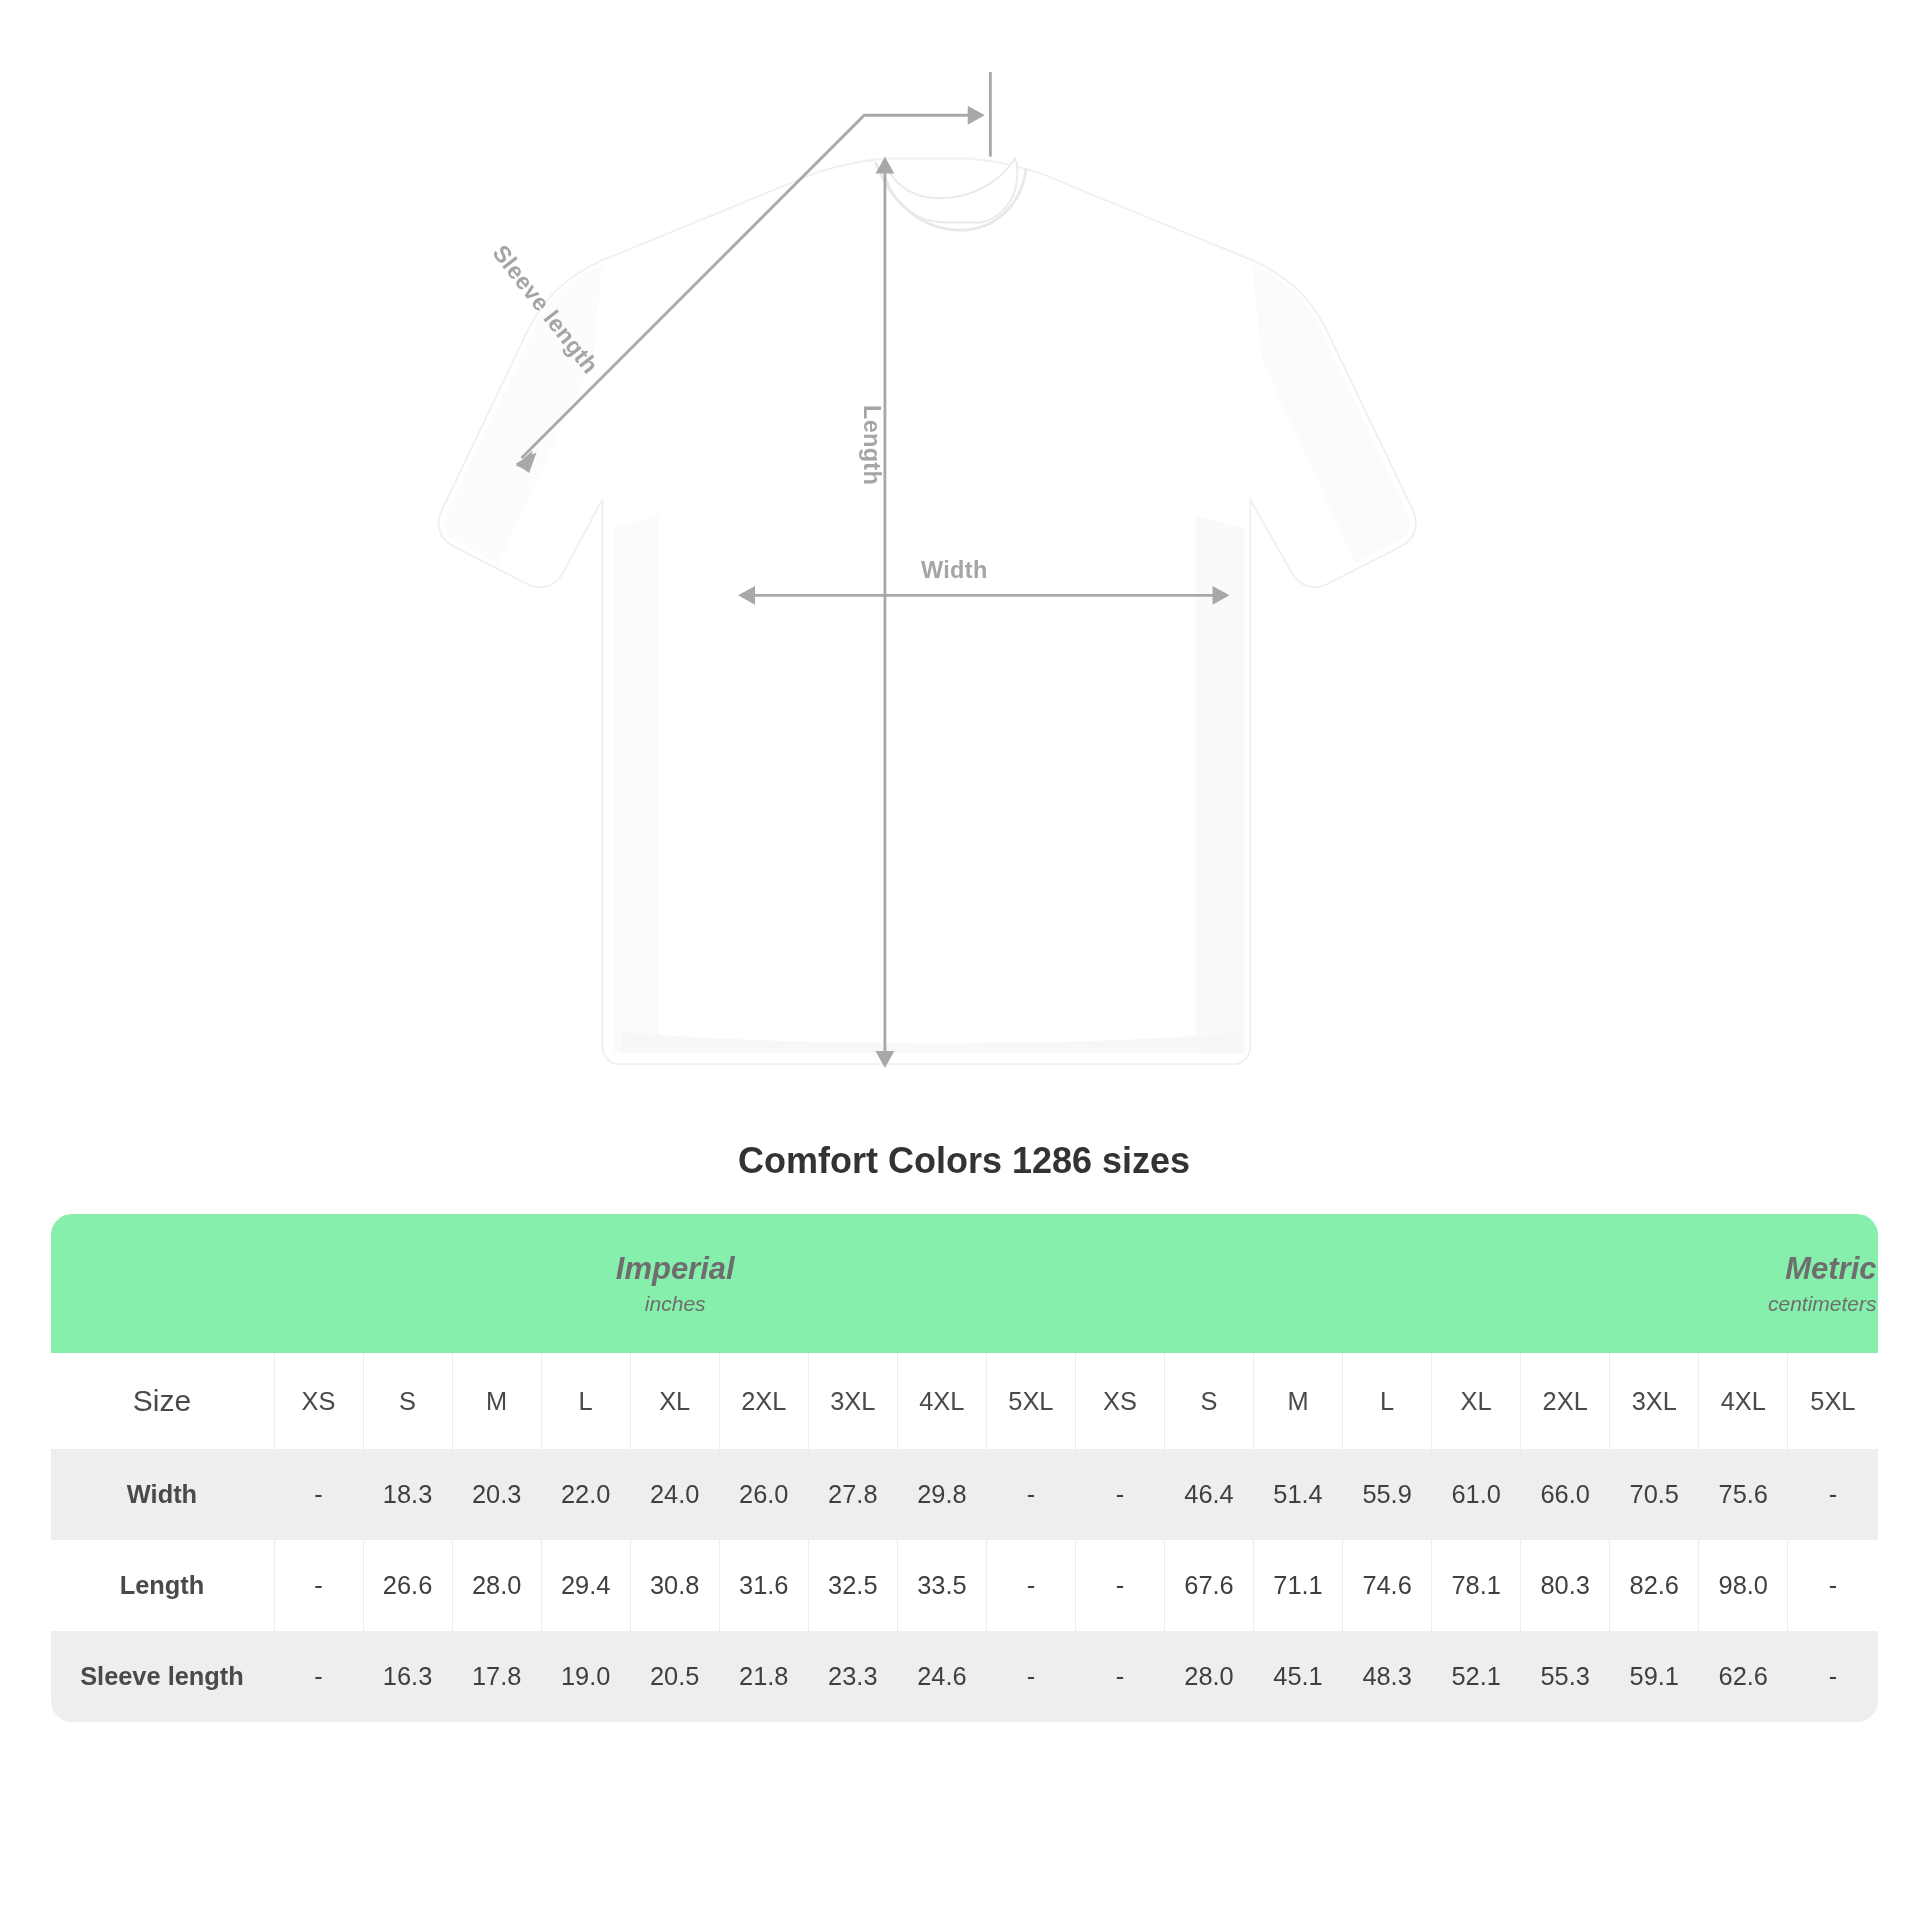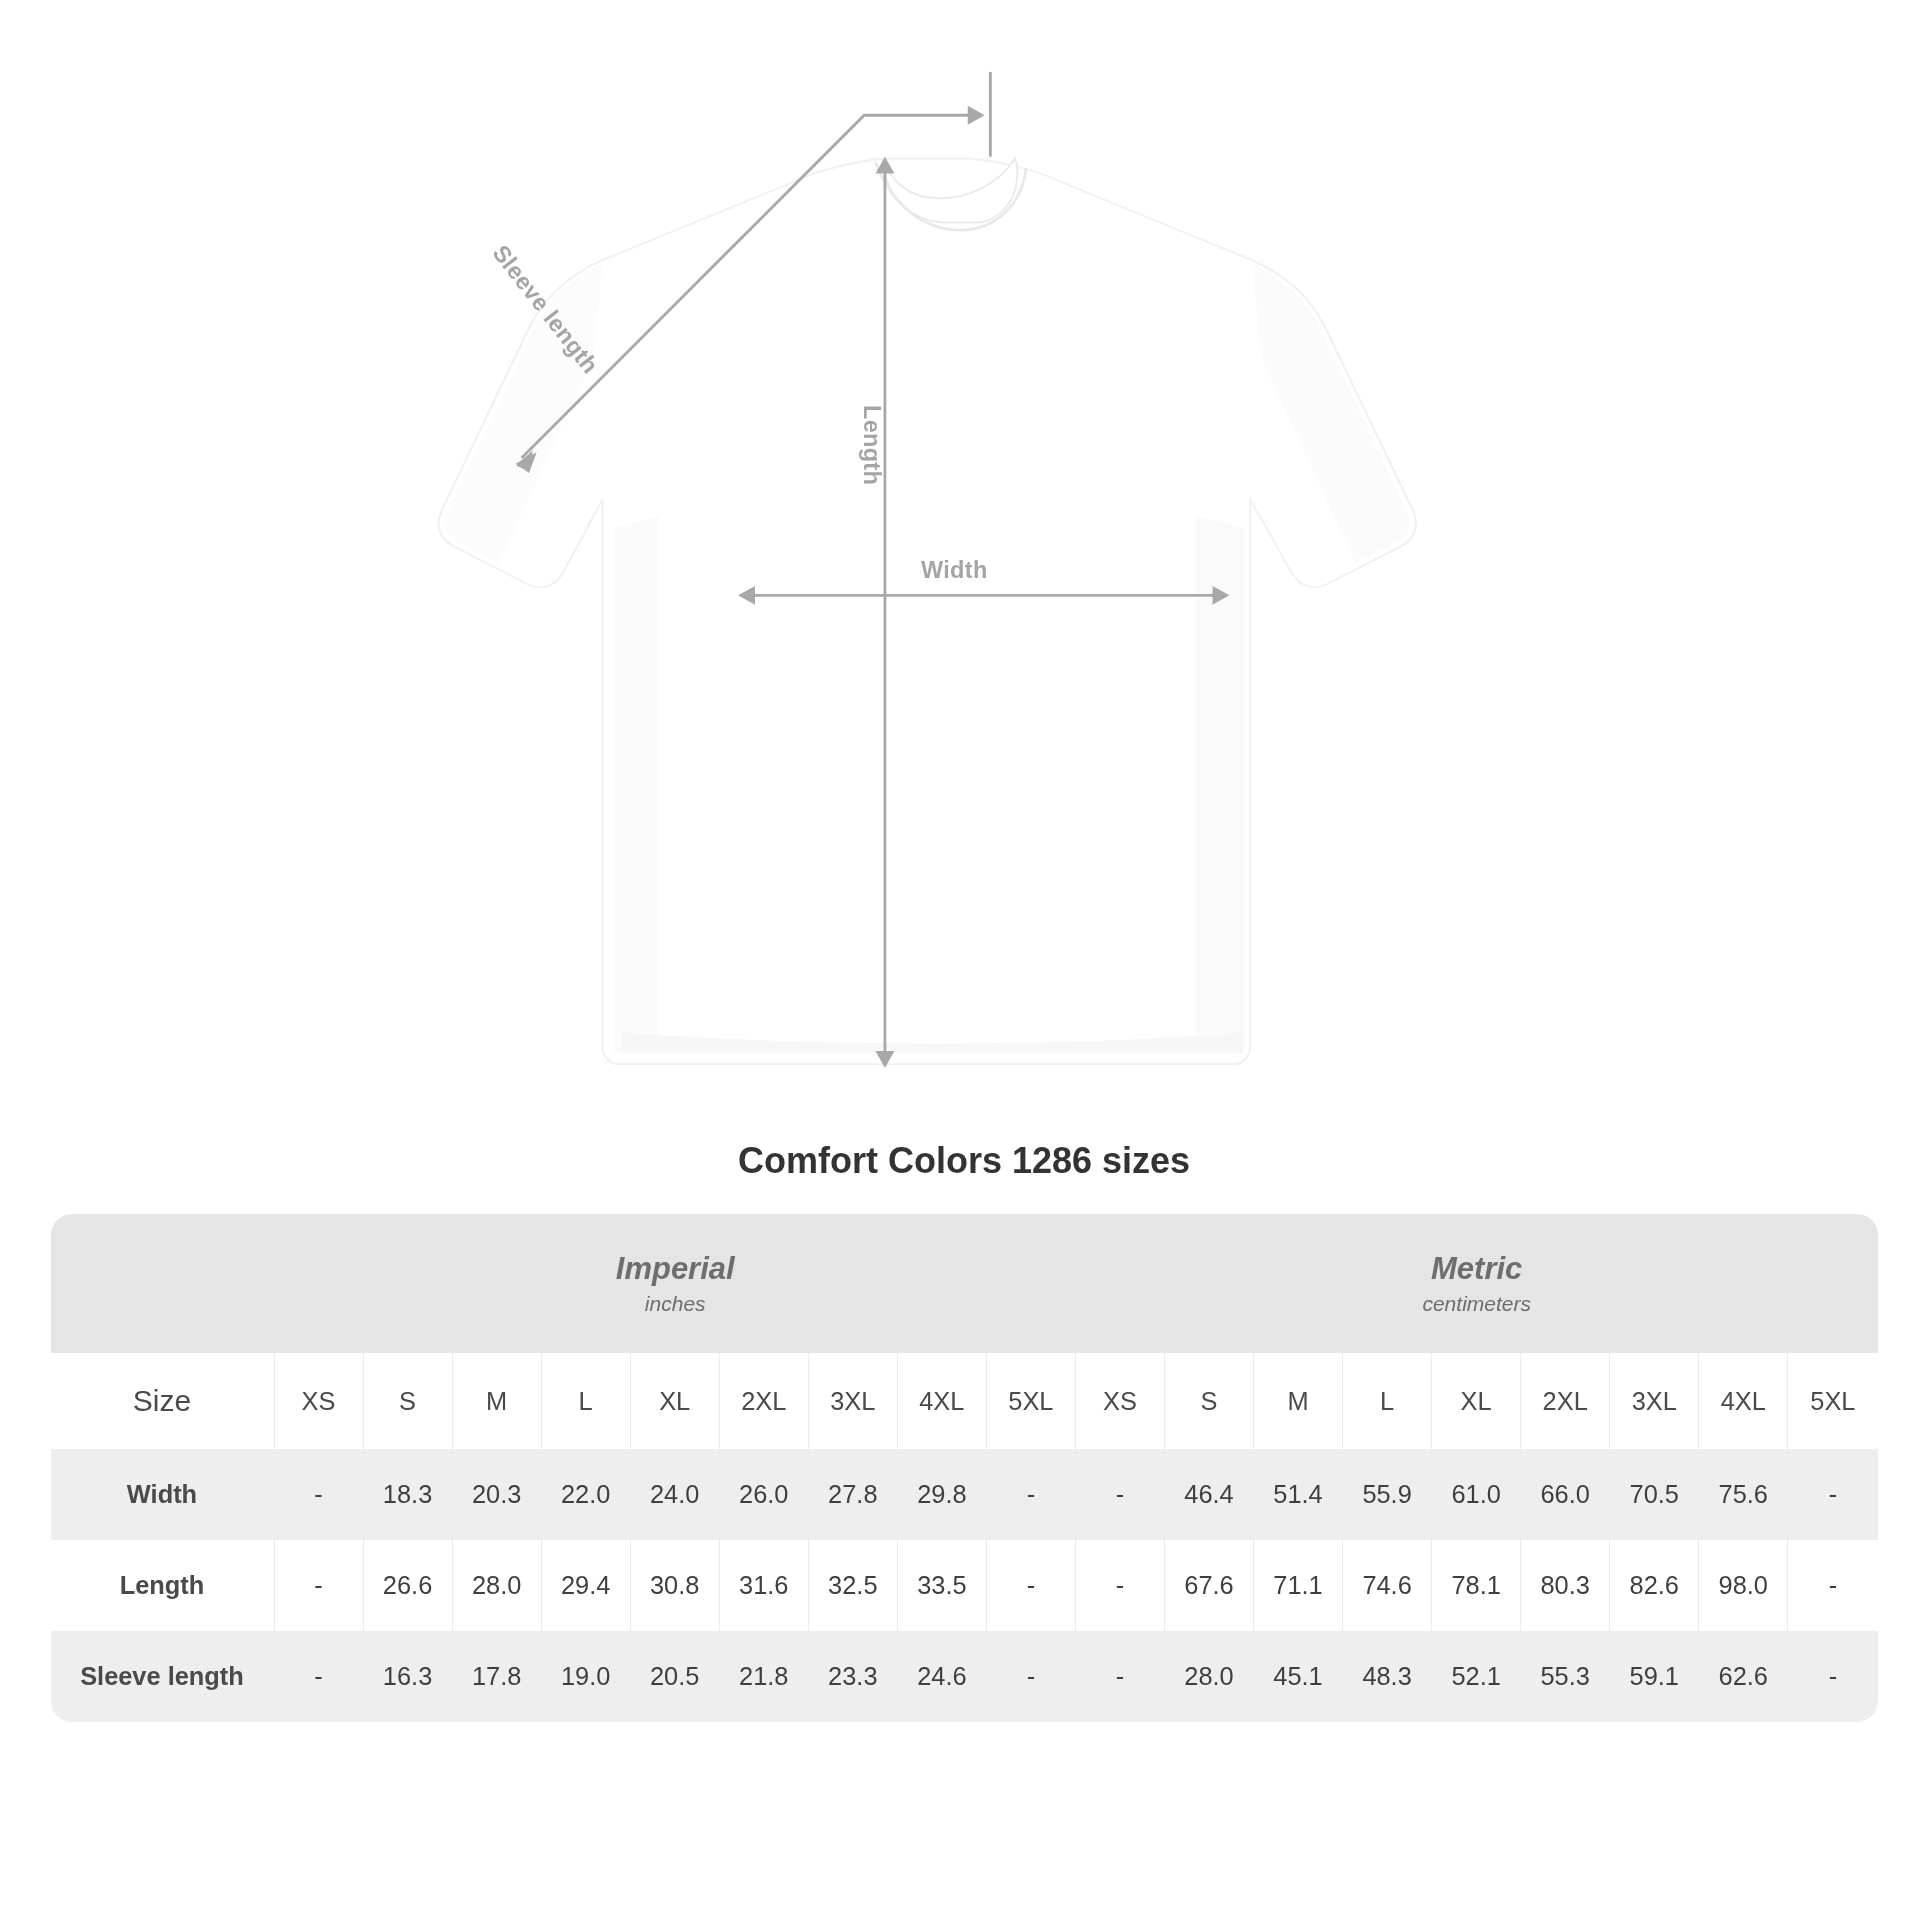--- a/index.html
+++ b/index.html
@@ -81,28 +81,29 @@
     table-layout: fixed;
   }
   table.size-table td, table.size-table th {
     text-align: center;
     vertical-align: middle;
     font-weight: normal;
   }
 
   
   .unit-band td {
-    background: #e5e5e5;
+    background: #86efac;
     height: 137px;
   }
   .unit-band td.first {
     border-top-left-radius: 21px;
   }
   .unit-band td.last {
     border-top-right-radius: 21px;
+    text-align: right;
   }
   .unit-name {
     font-size: 31px;
     font-weight: bold;
     font-style: italic;
     color: #6e6e6e;
     line-height: 1.15;
   }
   .unit-sub {
     font-size: 21px;

